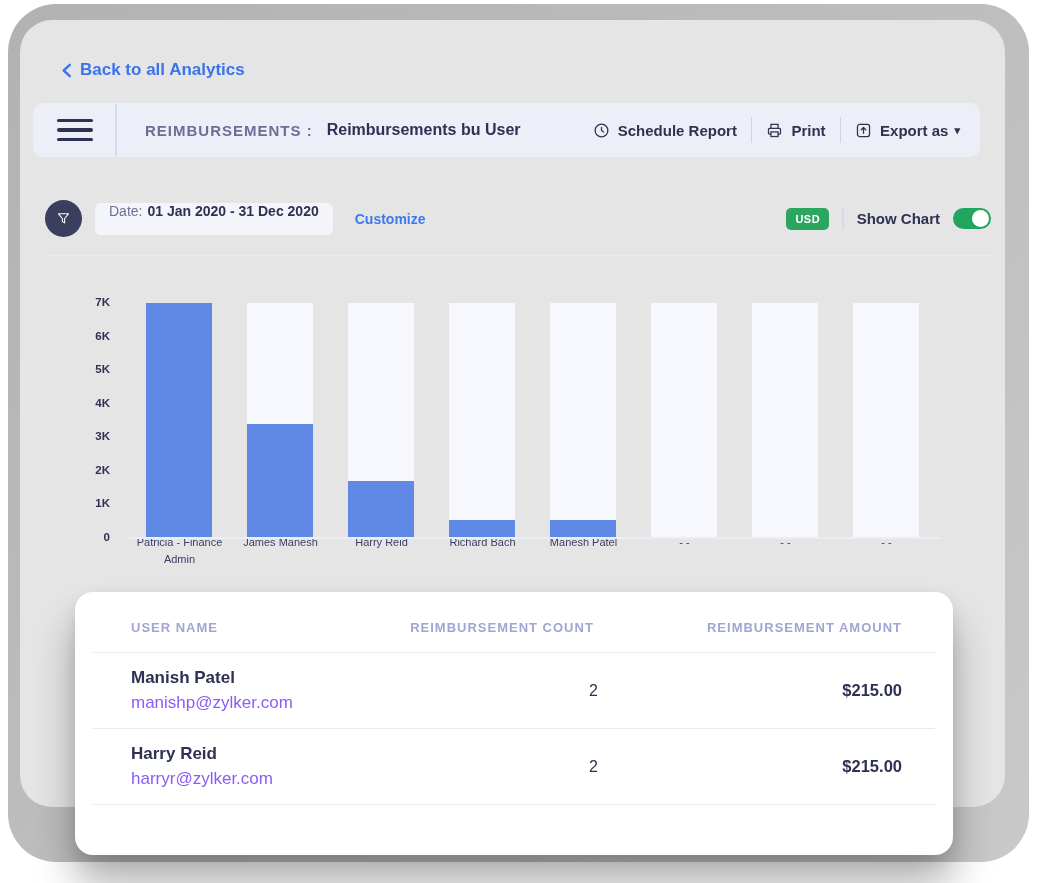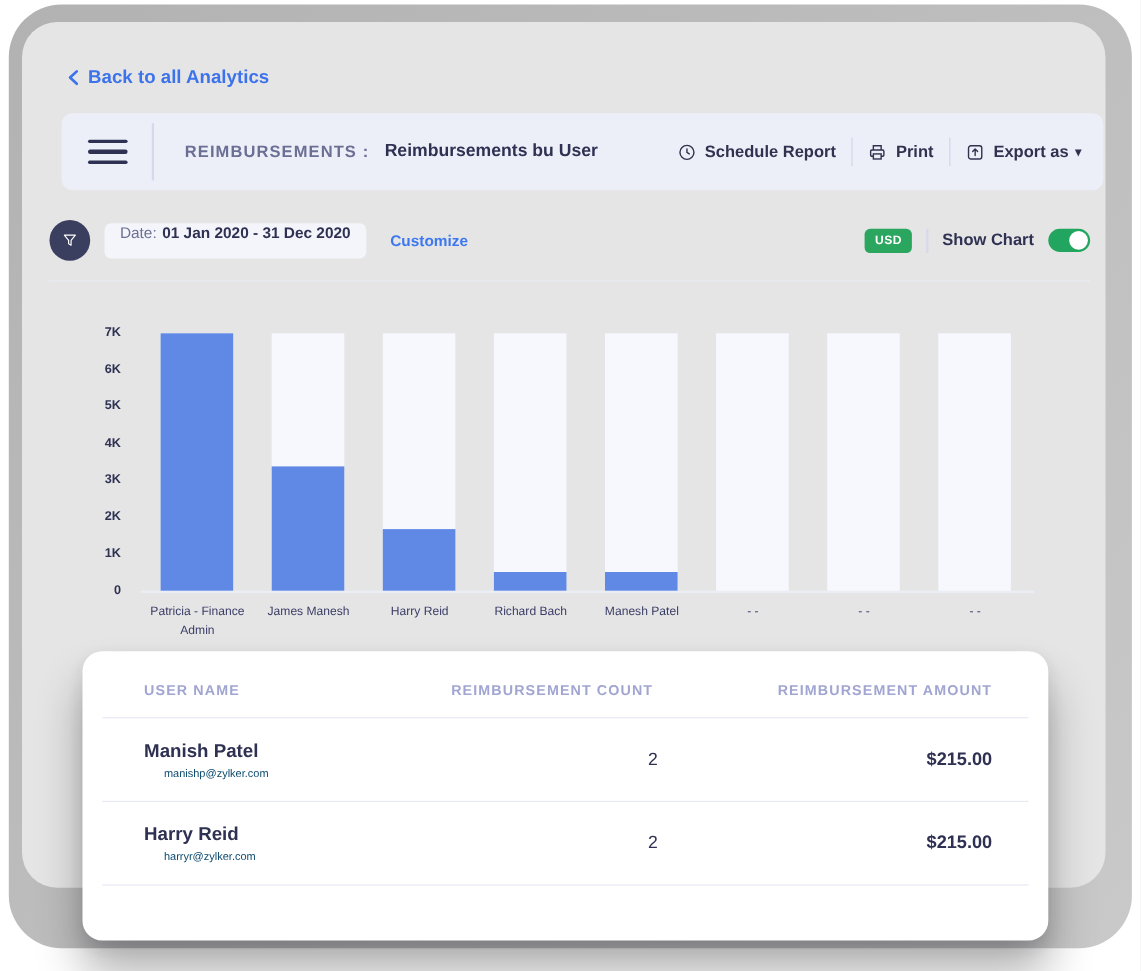--- a/index.html
+++ b/index.html
@@ -21,21 +21,21 @@
   }
 
   
   .back-link {
     position:absolute; left:40px; top:40px; display:flex; align-items:center; gap:7px;
     color:#3D73EA; font-size:17px; font-weight:700; text-decoration:none; cursor:pointer;
   }
 
   
   .header-bar {
-    position:absolute; left:36px; top:83px; width:947px; height:70px;
+    position:absolute; left:13px; top:83px; width:947px; height:54px;
     background:#EDEFF8; border-radius:10px; display:flex; align-items:center;
     padding:0 20px 0 24px;
   }
   .hamburger { width:36px; display:flex; flex-direction:column; gap:6px; background:none; border:none; cursor:pointer; }
   .hamburger span { display:block; height:3.5px; border-radius:2px; background:#2F3152; }
   .hb-divider { width:2px; height:52px; background:#D6D9EC; margin:0 28px 0 22px; }
   .module-label { font-size:15px; font-weight:700; letter-spacing:1px; color:#6B6F94; }
   .report-title { font-size:16px; font-weight:600; color:#2E3152; margin-left:14px; }
   .header-actions { margin-left:auto; display:flex; align-items:center; gap:14px; }
   .action-btn {
@@ -78,21 +78,21 @@
 
   
   .chart { position:absolute; left:55px; top:283px; width:880px; height:300px; }
   .ytick { position:absolute; left:0; width:35px; text-align:right; font-size:11.5px; font-weight:600; color:#2E3152; }
   .axis-line { position:absolute; left:53px; top:234px; width:812px; height:2px; background:#ECEEF6; }
   .slots { position:absolute; left:54px; top:0; width:808px; height:235px; display:flex; }
   .slot { position:relative; width:101px; height:235px; flex:none; }
   .track { position:absolute; left:17px; bottom:0; width:66px; height:235px; background:#F7F8FD; }
   .bar { position:absolute; left:17px; bottom:0; width:66px; cursor:pointer; }
   .xlabel {
-    position:absolute; top:245px; left:-6px; width:113px; text-align:center;
+    position:absolute; top:231px; left:-6px; width:113px; text-align:center;
     font-size:11px; color:#3A3D66; line-height:1.55;
   }
 
   
   .table-card {
     position:absolute; left:75px; top:592px; width:878px; height:263px;
     background:#ffffff; border-radius:18px;
     box-shadow:0 6px 14px rgba(35,38,70,.10), 0 30px 42px rgba(0,0,0,.30);
   }
   .thead {
@@ -102,21 +102,21 @@
   }
   .th-count { text-align:center; }
   .th-amount { text-align:right; }
   .t-divider { height:1px; background:#E6E8F3; margin:0 18px; }
   .thead + .t-divider { margin-top:17px; }
   .trow {
     display:grid; grid-template-columns:1fr 240px 280px; align-items:center;
     padding:0 51px 0 56px; height:75px;
   }
   .uname { font-size:17px; font-weight:600; color:#2E3152; }
-  .uemail { font-size:10px; color:#0c4a6e; margin-top:5px;margin-left:18px; }
+  .uemail { font-size:17px; color:#8b5cf6; margin-top:5px; }
   .cell-count { text-align:right; padding-right:24px; font-size:16px; color:#2E3152; }
   .cell-amount { text-align:right; font-size:16.5px; font-weight:600; color:#2E3152; }
 
   [data-interactable="true"] { cursor:pointer; }
 </style>
 </head>
 <body>
 
 <div class="stage" data-interactable="false">
   <div class="backdrop" data-interactable="false"></div>

